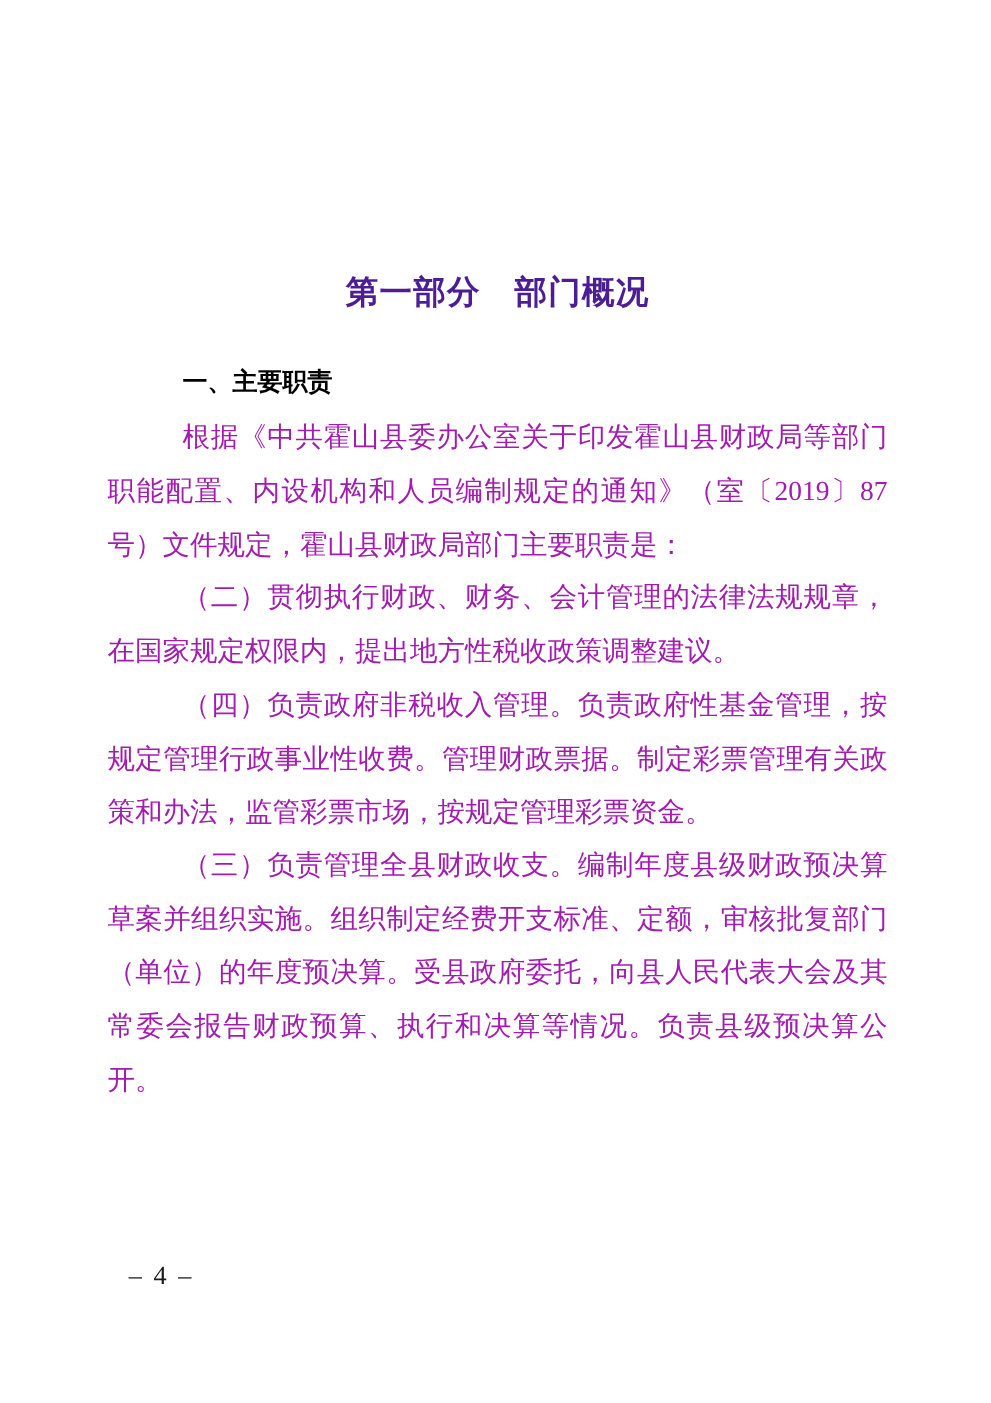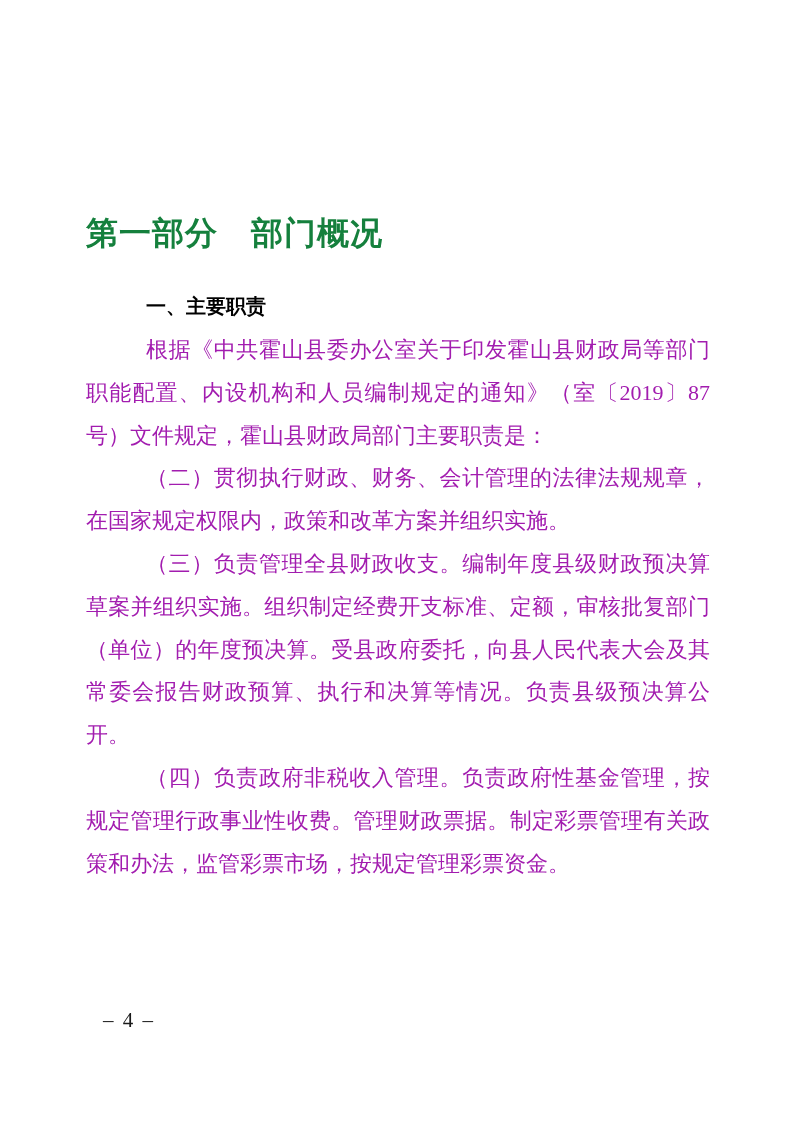--- a/index.html
+++ b/index.html
@@ -20,25 +20,25 @@
     position: absolute;
     left: 86px;
     top: 0;
     width: 624px;
   }
   .doc-title {
     margin: 0;
     padding-top: 217px;
     font-family: "Liberation Sans", "DejaVu Sans", sans-serif;
     font-weight: bold;
-    font-size: 32px;
+    font-size: 26px;
     line-height: 32px;
-    text-align: left;
+    text-align: center;
     letter-spacing: 1px;
-    color: #15803d;
+    color: #4c1d95;
   }
   .section-heading {
     margin: 45px 0 0 0;
     padding-left: 60px;
     font-family: "Liberation Sans", "DejaVu Sans", sans-serif;
     font-weight: bold;
     font-size: 20px;
     line-height: 24px;
     color: #000000;
   }
@@ -66,19 +66,19 @@
 </style>
 </head>
 <body>
 
 <div class="page">
   <div class="content">
     <h1 class="doc-title">第一部分　部门概况</h1>
     <h2 class="section-heading">一、主要职责</h2>
     <div class="body-text">
       <p>根据《中共霍山县委办公室关于印发霍山县财政局等部门职能配置、内设机构和人员编制规定的通知》（室〔2019〕87号）文件规定，霍山县财政局部门主要职责是：</p>
-      <p>（二）贯彻执行财政、财务、会计管理的法律法规规章，在国家规定权限内，政策和改革方案并组织实施。</p>
+      <p>（二）贯彻执行财政、财务、会计管理的法律法规规章，在国家规定权限内，提出地方性税收政策调整建议。</p>
+      <p>（四）负责政府非税收入管理。负责政府性基金管理，按规定管理行政事业性收费。管理财政票据。制定彩票管理有关政策和办法，监管彩票市场，按规定管理彩票资金。</p>
       <p>（三）负责管理全县财政收支。编制年度县级财政预决算草案并组织实施。组织制定经费开支标准、定额，审核批复部门（单位）的年度预决算。受县政府委托，向县人民代表大会及其常委会报告财政预算、执行和决算等情况。负责县级预决算公开。</p>
-      <p>（四）负责政府非税收入管理。负责政府性基金管理，按规定管理行政事业性收费。管理财政票据。制定彩票管理有关政策和办法，监管彩票市场，按规定管理彩票资金。</p>
     </div>
   </div>
   <div class="page-number">– 4 –</div>
 </div>
 
 </body></html>

